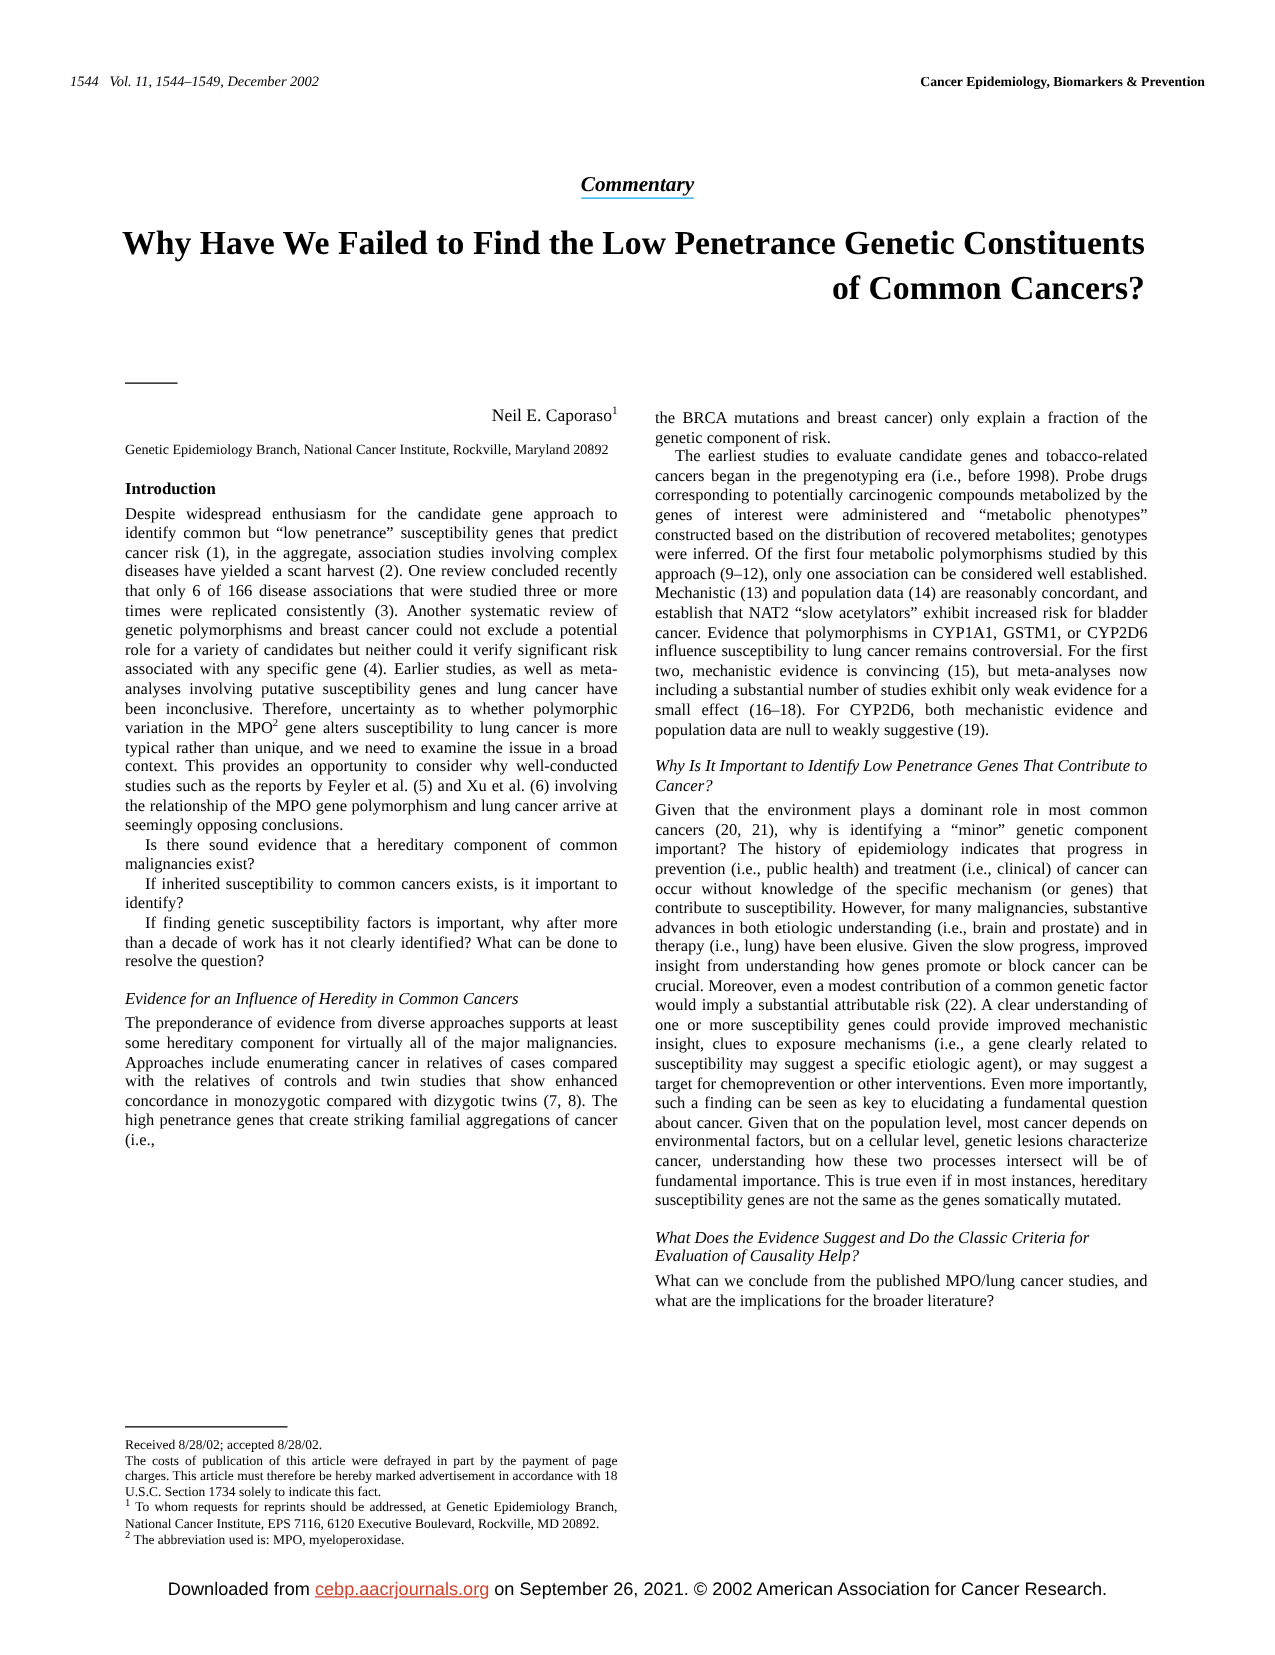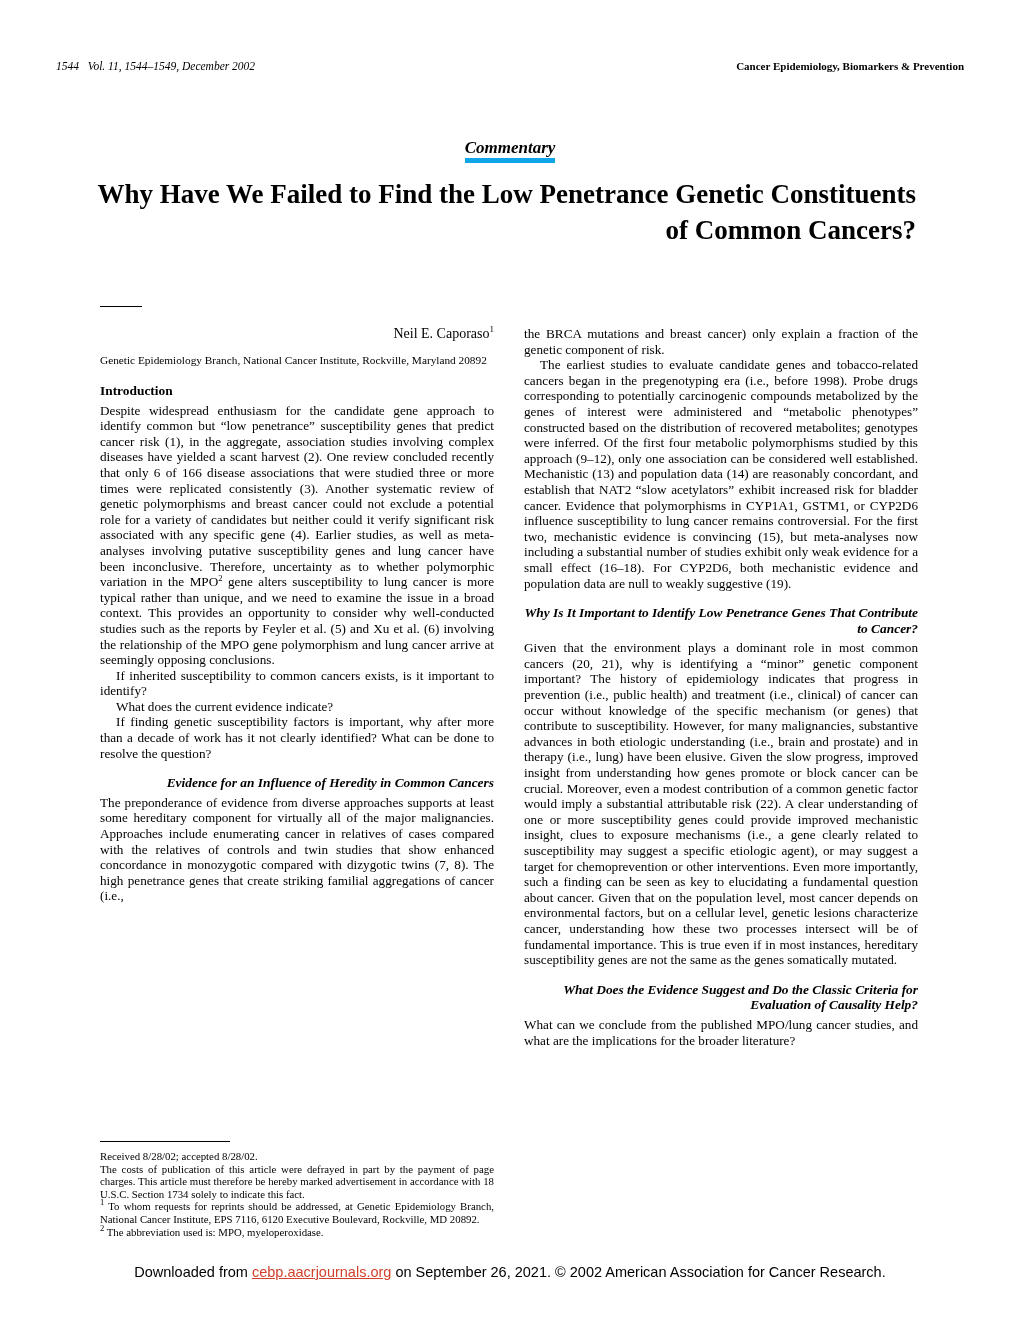--- a/index.html
+++ b/index.html
@@ -47,21 +47,21 @@
     position: absolute;
     top: 138px;
     left: 0;
     width: 1020px;
     text-align: center;
     font-style: italic;
     font-weight: bold;
     font-size: 17px;
   }
   .commentary-label span {
-    border-bottom: 5px solid #0ea5e9;
+    border-bottom: 1px solid #0ea5e9;
     padding-bottom: 1px;
   }
   .article-title {
     position: absolute;
     top: 176px;
     left: 76px;
     width: 840px;
     text-align: right;
     font-size: 27px;
     line-height: 36px;
@@ -99,26 +99,26 @@
     margin: 12px 0 16px 0;
     text-align: left;
   }
   h3.section {
     font-weight: bold;
     font-size: 13.4px;
     margin: 0 0 4px 0;
     text-align: left;
   }
   h3.section-italic {
-    font-weight: bold;
+    font-weight: normal;
     font-style: italic;
     font-size: 13.4px;
     line-height: 15.6px;
     margin: 14px 0 4px 0;
-    text-align: right;
+    text-align: left;
   }
   p.body {
     margin: 0;
     text-indent: 0;
   }
   p.body.indent {
     text-indent: 16px;
   }
   sup { font-size: 8.5px; vertical-align: super; line-height: 0; }
 
@@ -183,24 +183,24 @@
 
     <p class="author-name"><span>Neil E. Caporaso</span><sup>1</sup></p>
 
     <p class="affiliation">Genetic Epidemiology Branch, National Cancer Institute, Rockville, Maryland 20892</p>
 
     <h3 class="section">Introduction</h3>
 
     <p class="body"><span>Despite widespread enthusiasm for the candidate gene approach to identify common but “low penetrance” susceptibility genes that predict cancer risk (1), in the aggregate, association studies involving complex diseases have yielded a scant harvest (2). One review concluded recently that only 6 of 166 disease associations that were studied three or more times were replicated consistently (3). Another systematic review of genetic polymorphisms and breast cancer could not exclude a potential role for a variety of candidates but neither could it verify significant risk associated with any specific gene (4). Earlier studies, as well as meta-analyses involving putative susceptibility genes and lung cancer have been inconclusive. Therefore, uncertainty as to whether polymorphic variation in the MPO</span><sup>2</sup><span> gene alters susceptibility to lung cancer is more typical rather than unique, and we need to examine the issue in a broad context. This provides an opportunity to consider why well-conducted studies such as the reports by Feyler et al. (5) and Xu et al. (6) involving the relationship of the MPO gene polymorphism and lung cancer arrive at seemingly opposing conclusions.</span></p>
 
 
+    <p class="body indent">Is there sound evidence that a hereditary component of common malignancies exist?</p>
 
     <p class="body indent">If inherited susceptibility to common cancers exists, is it important to identify?</p>
 
-    <p class="body indent">What does the current evidence indicate?</p>
 
     <p class="body indent">If finding genetic susceptibility factors is important, why after more than a decade of work has it not clearly identified? What can be done to resolve the question?</p>
 
     <h3 class="section-italic">Evidence for an Influence of Heredity in Common Cancers</h3>
 
     <p class="body">The preponderance of evidence from diverse approaches supports at least some hereditary component for virtually all of the major malignancies. Approaches include enumerating cancer in relatives of cases compared with the relatives of controls and twin studies that show enhanced concordance in monozygotic compared with dizygotic twins (7, 8). The high penetrance genes that create striking familial aggregations of cancer (i.e.,</p>
   </div>
 
   <div class="col col-right">
 

